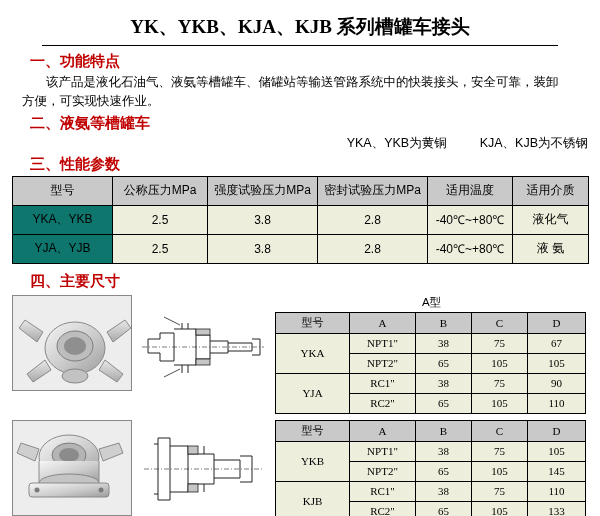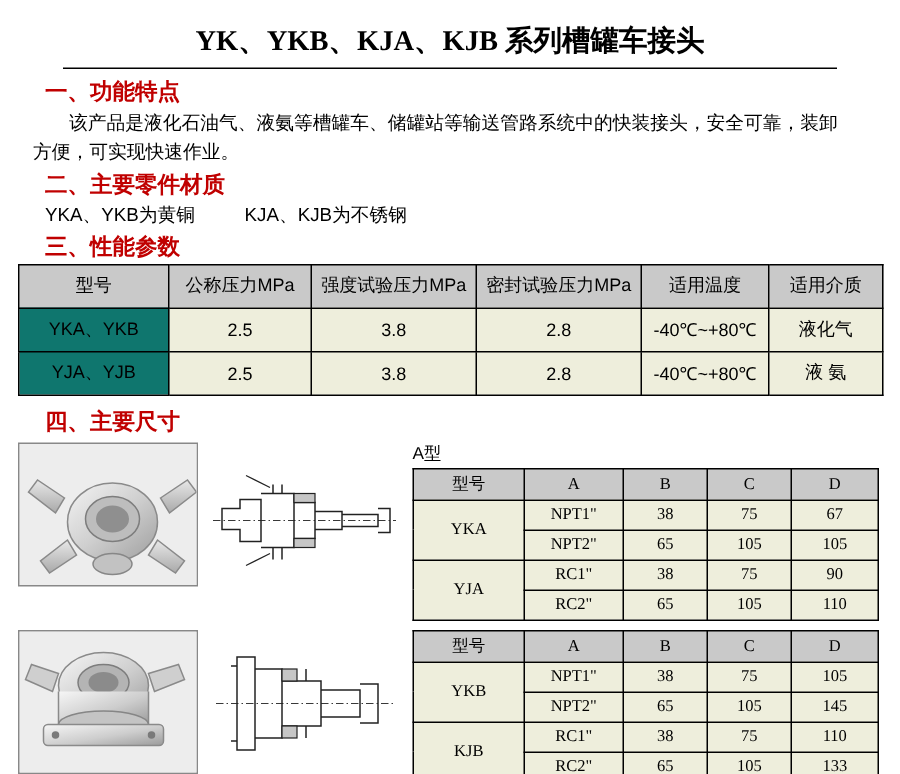--- a/index.html
+++ b/index.html
@@ -53,20 +53,21 @@
   }
   .para2 {
     font-size: 12.5px;
     line-height: 1.5;
     margin: 0 6px 2px 10px;
     font-family: Liberation Serif, serif;
   }
   .matl-line {
     font-size: 12.5px;
     margin: 0 0 2px 18px;
+    text-align: right;
   }
   .matl-line span.gap { display:inline-block; width: 26px; }
 
   
   table.perf {
     border-collapse: collapse;
     margin: 2px auto 0 auto;
     width: 556px;
     table-layout: fixed;
   }
@@ -123,20 +124,21 @@
     margin-left: 8px;
   }
   .dim-tables {
     margin-left: 10px;
     flex: 1 1 auto;
   }
   .type-label {
     font-size: 11.5px;
     margin-bottom: 2px;
     font-family: "Liberation Sans", sans-serif;
+    text-align: center;
   }
   table.dims {
     border-collapse: collapse;
     width: 310px;
     table-layout: fixed;
   }
   table.dims th, table.dims td {
     border: 1px solid #000;
     text-align: center;
     font-size: 11px;
@@ -165,21 +167,21 @@
 
 <div class="page">
 
   <div class="doc-title">YK、YKB、KJA、KJB 系列槽罐车接头</div>
   <hr class="title-rule">
 
   <div class="section-head">一、功能特点</div>
   <div class="para">该产品是液化石油气、液氨等槽罐车、储罐站等输送管路系统中的快装接头，安全可靠，装卸</div>
   <div class="para2">方便，可实现快速作业。</div>
 
-  <div class="section-head">二、主要零件材质</div>
+  <div class="section-head">二、液氨等槽罐车</div>
   <div class="matl-line">
     <span>YKA、YKB为黄铜</span>
     <span class="gap"></span>
     <span>KJA、KJB为不锈钢</span>
   </div>
 
   <div class="section-head">三、性能参数</div>
 
   <table class="perf">
     <colgroup>

